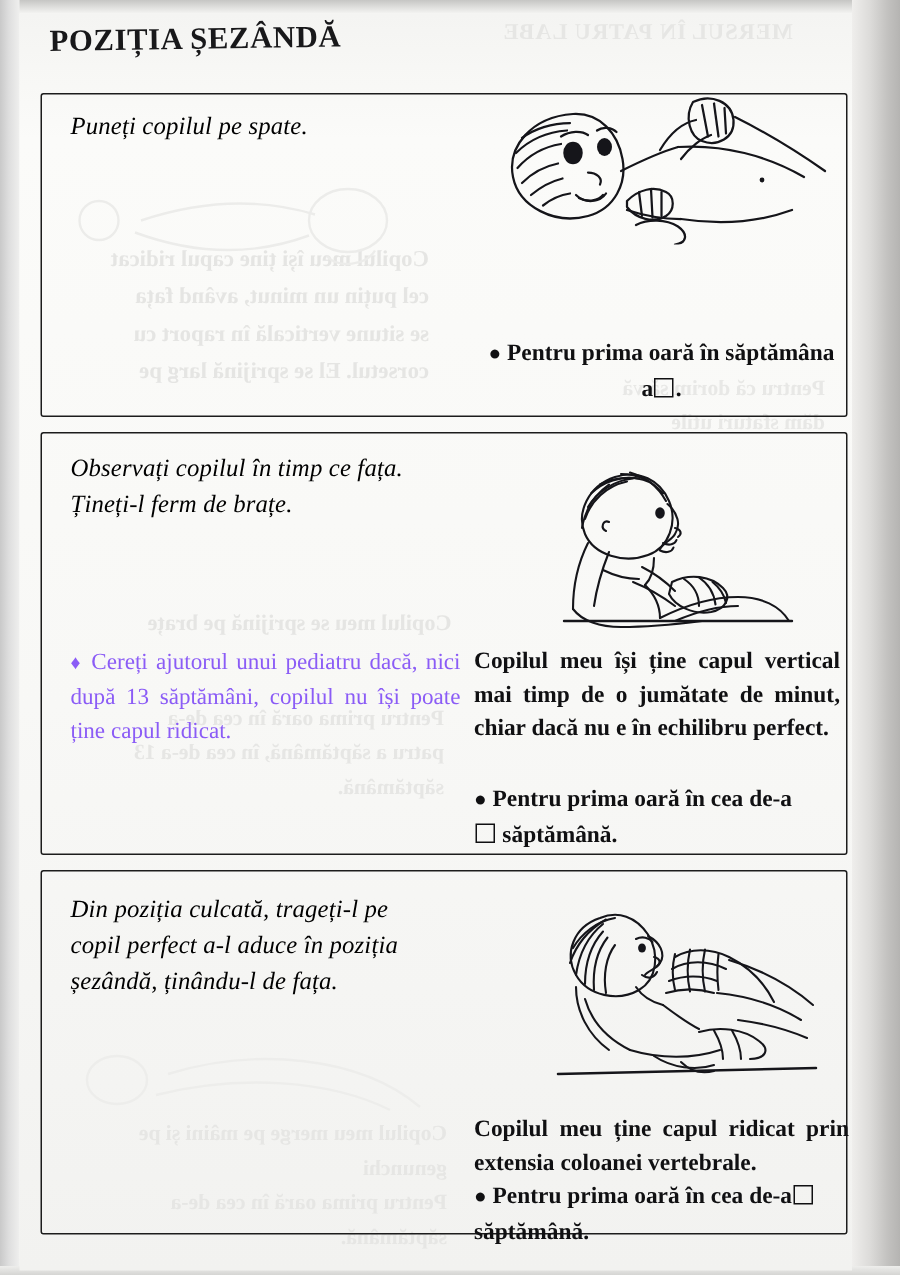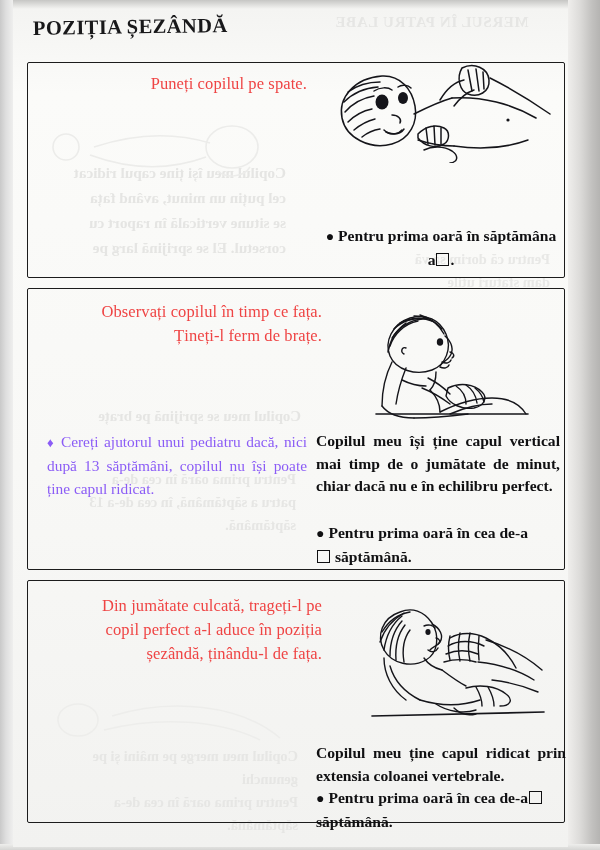--- a/index.html
+++ b/index.html
@@ -110,25 +110,25 @@
   }
   
   #panel-1 { left: 27px; top: 62px;  width: 538px; height: 216px; border-radius: 2px; }
   #panel-2 { left: 27px; top: 288px; width: 538px; height: 282px; border-radius: 2px; }
   #panel-3 { left: 27px; top: 580px; width: 538px; height: 243px; border-radius: 2px; }
 
   
   .instr {
     position: absolute;
     font-family: "Liberation Serif", serif;
+    font-style: italic;
     font-size: 16.5px;
     line-height: 24px;
-    color: #ef4444;
+    color: #000000;
     letter-spacing: .1px;
-    text-align: right;
   }
   .result {
     position: absolute;
     font-family: "Liberation Serif", serif;
     font-weight: bold;
     font-size: 15.6px;
     line-height: 22.5px;
     color: #101012;
     text-align: justify;
   }
@@ -335,21 +335,21 @@
   <div class="result" style="left:316px; top:522px; width:250px; text-align:left;">
     <span class="bullet">●</span>
     <span>Pentru prima oară în cea  de-a</span><br>
     <span class="checkbox"></span>
     <span>săptămână.</span>
   </div>
 
   <div class="panel" id="panel-3"></div>
 
   <div class="instr" style="left:47px; top:594px; width:275px;">
-    <span>Din jumătate culcată, trageți-l pe</span><br>
+    <span>Din poziția culcată, trageți-l pe</span><br>
     <span>copil perfect a-l aduce în poziția</span><br>
     <span>șezândă, ținându-l de fața.</span>
   </div>
 
   <div class="illu" style="left:366px; top:592px;">
     <svg width="200" height="128" viewBox="0 0 200 128">
       <g fill="none" stroke="#15151a" stroke-width="1.4" stroke-linecap="round" stroke-linejoin="round">
 
         <path d="M34 20 C16 26 10 44 18 58 C26 72 46 76 60 68 C72 61 74 44 66 31 C58 19 46 15 34 20 Z"></path>
 

